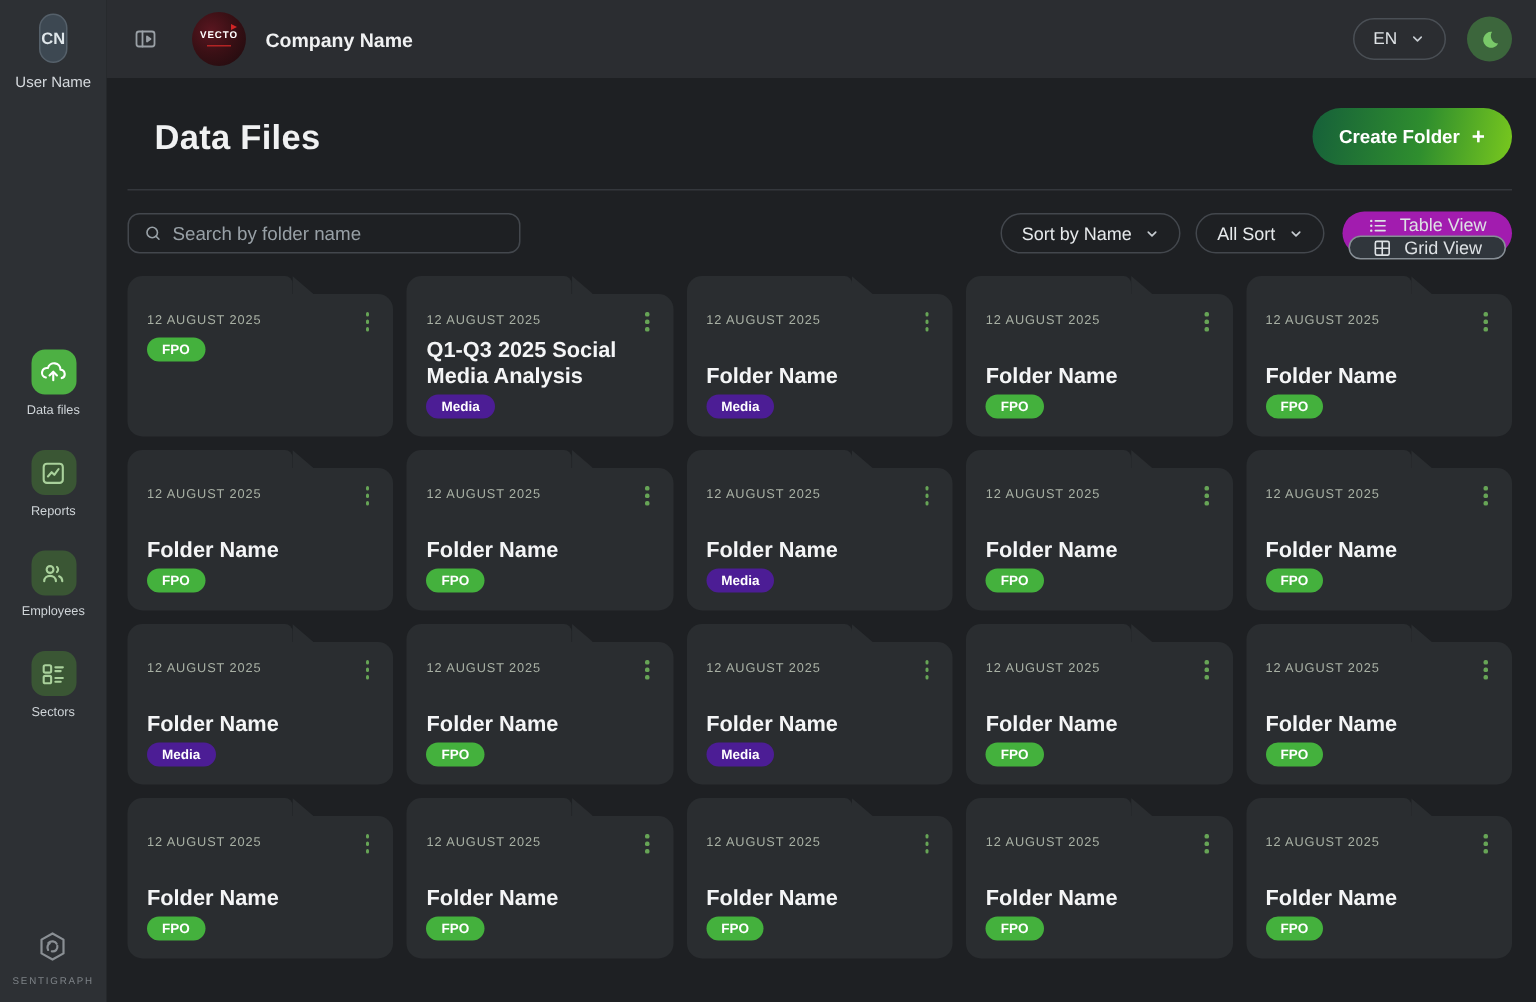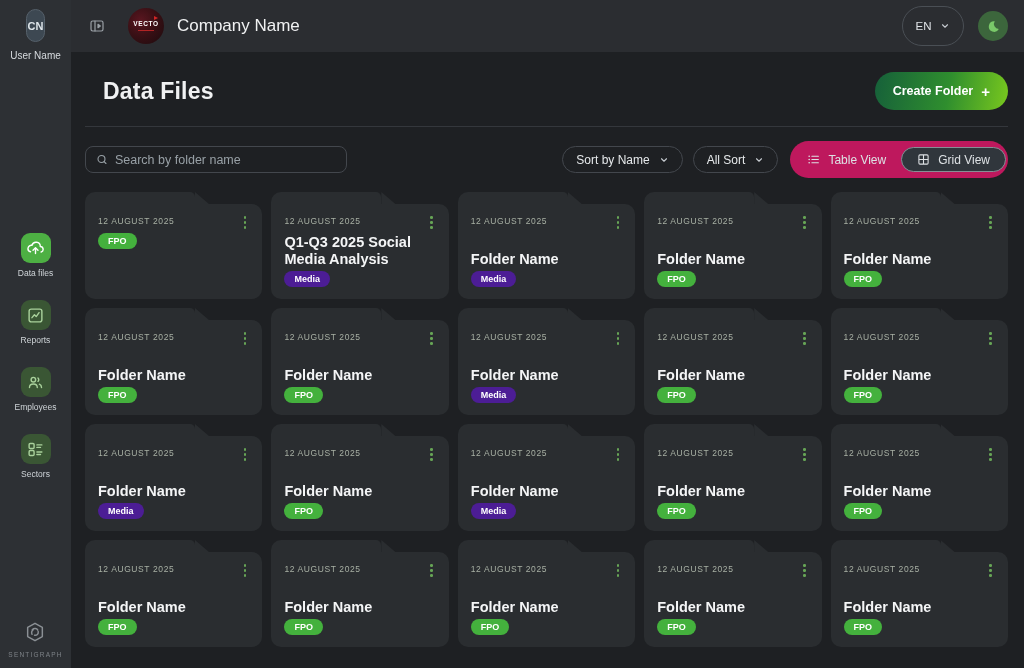--- a/index.html
+++ b/index.html
@@ -29,23 +29,23 @@
   .main { flex:1; display:flex; flex-direction:column; }
   .topbar { height:52px; background:#2b2d31; display:flex; align-items:center; padding:0 16px 0 17px; flex-shrink:0; }
   .panel-btn { width:18px; height:18px; display:flex; align-items:center; justify-content:center; cursor:pointer; }
   .brand-logo { width:36px; height:36px; border-radius:50%; margin-left:22px; position:relative;
     background:radial-gradient(circle at 35% 35%, #5a1620 0%, #3a1015 45%, #1c0b0e 100%);
     display:flex; flex-direction:column; align-items:center; justify-content:center; overflow:hidden; }
   .brand-logo .vt { font-size:6.5px; font-weight:bold; color:#fff; letter-spacing:0.6px; line-height:1; }
   .brand-logo .vt-arrow { position:absolute; top:8px; right:6px; width:0; height:0;
     border-left:4px solid #d22525; border-top:2.5px solid transparent; border-bottom:2.5px solid transparent; }
   .brand-logo .vt-sub { width:16px; height:1.5px; background:#b32424; margin-top:2px; }
-  .company-name { font-size:17px; font-weight:normal; margin-left:13px; }
+  .company-name { font-size:13px; font-weight:bold; margin-left:13px; }
   .topbar-right { margin-left:auto; display:flex; align-items:center; gap:14px; }
-  .lang-pill { height:40px; min-width:62px; border:1px solid #4a4f55; border-radius:999px; display:flex;
+  .lang-pill { height:28px; min-width:62px; border:1px solid #4a4f55; border-radius:999px; display:flex;
     align-items:center; justify-content:center; gap:9px; font-size:11.5px; color:#dfe3e6; padding:0 12px; cursor:pointer; }
   .moon-btn { width:30px; height:30px; border-radius:50%; background:#3c663c; display:flex;
     align-items:center; justify-content:center; cursor:pointer; }
 
   
   .content { flex:1; padding:12px 16px 0 14px; overflow:hidden; }
   .title-row { display:flex; align-items:center; justify-content:space-between; padding:8px 0 16px 18px; }
   .page-title { font-size:23px; font-weight:800; letter-spacing:0.2px; }
   .create-btn { height:38px; border:none; border-radius:999px; padding:0 18px; cursor:pointer;
     background:linear-gradient(100deg,#16603a 0%, #2f8e2e 55%, #79c81e 100%);
@@ -56,22 +56,22 @@
 
   .controls-row { display:flex; align-items:center; margin-top:14px; }
   .search-box { width:262px; height:27px; border:1px solid #43474d; border-radius:8px; display:flex;
     align-items:center; padding:0 10px; gap:7px; }
   .search-box input { background:transparent; border:none; outline:none; color:#e6e9eb; font-size:12.5px;
     width:100%; font-family:"Liberation Sans", sans-serif; }
   .search-box input::placeholder { color:#98a0a6; }
   .controls-right { margin-left:auto; display:flex; align-items:center; gap:10px; }
   .pill { height:27px; border:1px solid #43474d; border-radius:999px; padding:0 13px; display:flex;
     align-items:center; gap:9px; font-size:12px; color:#e6e9eb; cursor:pointer; background:transparent; }
-  .view-toggle { height:37px; background:#be185d; border-radius:999px; display:flex; align-items:center;
-    padding:2px; margin-left:2px; }
+  .view-toggle { height:29px; background:#a21caf; border-radius:999px; display:flex; align-items:center;
+    padding:2px; margin-left:2px;flex-direction:column; }
   .seg { height:25px; display:flex; align-items:center; gap:8px; padding:0 15px; font-size:12px;
     color:#dde1e4; border-radius:999px; cursor:pointer; }
   .seg.selected { border:1px solid #878f96; background:#30363c; }
 
   
   .grid { display:grid; grid-template-columns:repeat(5, 1fr); gap:9px 9px; margin-top:14px; }
   .card { cursor:pointer; }
   .card-tab { width:62%; height:12px; background:#2a2d30; border-radius:10px 5px 0 0; position:relative; }
   .card-tab::after { content:''; position:absolute; left:100%; top:0; width:14px; height:12px;
     background:#2a2d30; clip-path:polygon(0 0, 100% 100%, 0 100%); }

